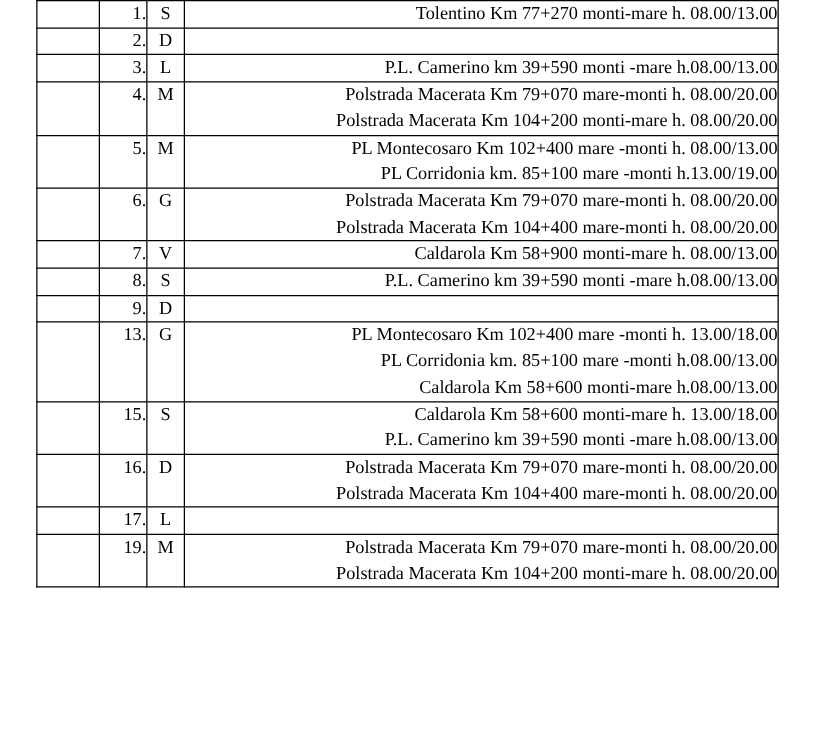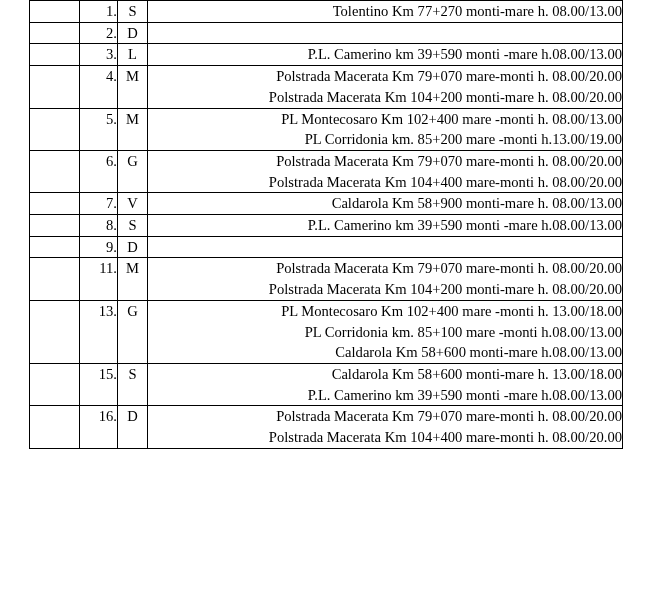--- a/index.html
+++ b/index.html
@@ -110,21 +110,21 @@
             <span class="line">Polstrada Macerata Km 79+070 mare-monti h. 08.00/20.00</span>
             <span class="line">Polstrada Macerata Km 104+200 monti-mare h. 08.00/20.00</span>
           </td>
         </tr>
         <tr>
           <td class="pad">&nbsp;</td>
           <td class="num">5.</td>
           <td class="day">M</td>
           <td class="txt">
             <span class="line">PL Montecosaro Km 102+400 mare -monti h. 08.00/13.00</span>
-            <span class="line">PL Corridonia km. 85+200 mare -monti h.13.00/19.00</span>
+            <span class="line">PL Corridonia km. 85+100 mare -monti h.13.00/19.00</span>
           </td>
         </tr>
         <tr>
           <td class="pad">&nbsp;</td>
           <td class="num">6.</td>
           <td class="day">G</td>
           <td class="txt">
             <span class="line">Polstrada Macerata Km 79+070 mare-monti h. 08.00/20.00</span>
             <span class="line">Polstrada Macerata Km 104+400 mare-monti h. 08.00/20.00</span>
           </td>
@@ -144,29 +144,20 @@
           <td class="txt">
             <span class="line">P.L. Camerino km 39+590 monti -mare h.08.00/13.00</span>
           </td>
         </tr>
         <tr>
           <td class="pad">&nbsp;</td>
           <td class="num">9.</td>
           <td class="day">D</td>
           <td class="txt">
             <span class="empty-line">&nbsp;</span>
-          </td>
-        </tr>
-        <tr>
-          <td class="pad">&nbsp;</td>
-          <td class="num">11.</td>
-          <td class="day">M</td>
-          <td class="txt">
-            <span class="line">Polstrada Macerata Km 79+070 mare-monti h. 08.00/20.00</span>
-            <span class="line">Polstrada Macerata Km 104+200 monti-mare h. 08.00/20.00</span>
           </td>
         </tr>
         <tr>
           <td class="pad">&nbsp;</td>
           <td class="num">13.</td>
           <td class="day">G</td>
           <td class="txt">
             <span class="line">PL Montecosaro Km 102+400 mare -monti h. 13.00/18.00</span>
             <span class="line">PL Corridonia km. 85+100 mare -monti h.08.00/13.00</span>
             <span class="line">Caldarola Km 58+600 monti-mare h.08.00/13.00</span>
@@ -181,17 +172,34 @@
             <span class="line">P.L. Camerino km 39+590 monti -mare h.08.00/13.00</span>
           </td>
         </tr>
         <tr>
           <td class="pad">&nbsp;</td>
           <td class="num">16.</td>
           <td class="day">D</td>
           <td class="txt">
             <span class="line">Polstrada Macerata Km 79+070 mare-monti h. 08.00/20.00</span>
             <span class="line">Polstrada Macerata Km 104+400 mare-monti h. 08.00/20.00</span>
+          </td>
+        </tr>
+        <tr>
+          <td class="pad">&nbsp;</td>
+          <td class="num">17.</td>
+          <td class="day">L</td>
+          <td class="txt">
+            <span class="empty-line">&nbsp;</span>
+          </td>
+        </tr>
+        <tr>
+          <td class="pad">&nbsp;</td>
+          <td class="num">19.</td>
+          <td class="day">M</td>
+          <td class="txt">
+            <span class="line">Polstrada Macerata Km 79+070 mare-monti h. 08.00/20.00</span>
+            <span class="line">Polstrada Macerata Km 104+200 monti-mare h. 08.00/20.00</span>
           </td>
         </tr>
       </tbody>
   </table>
 </div>
 
 </body></html>

